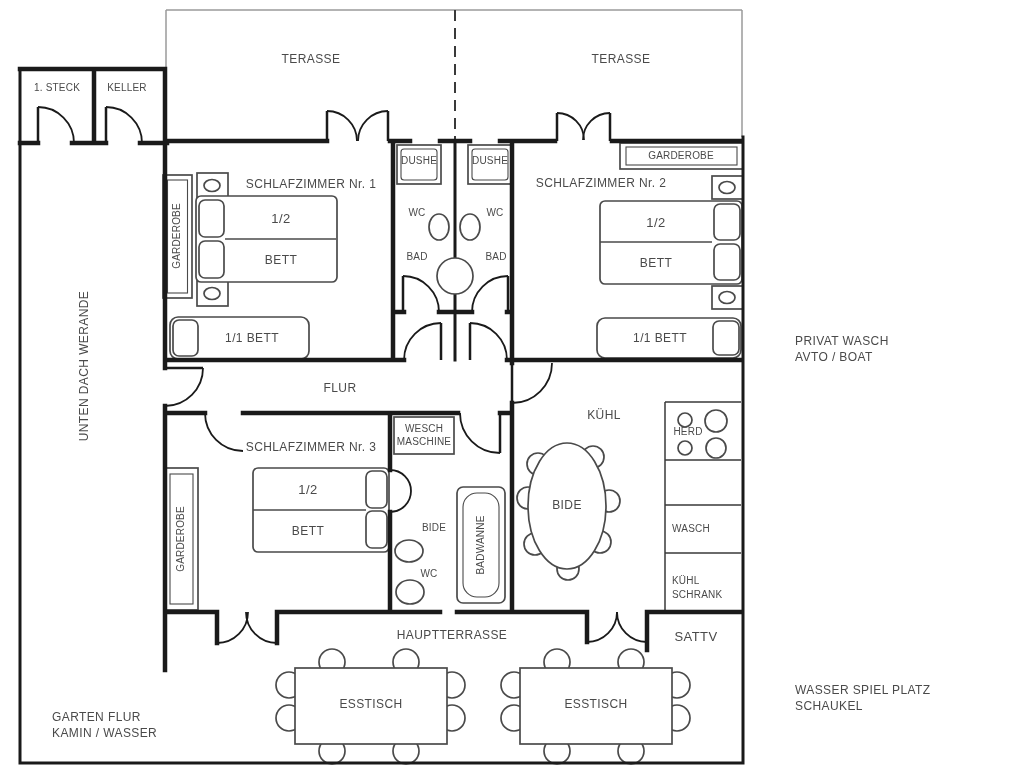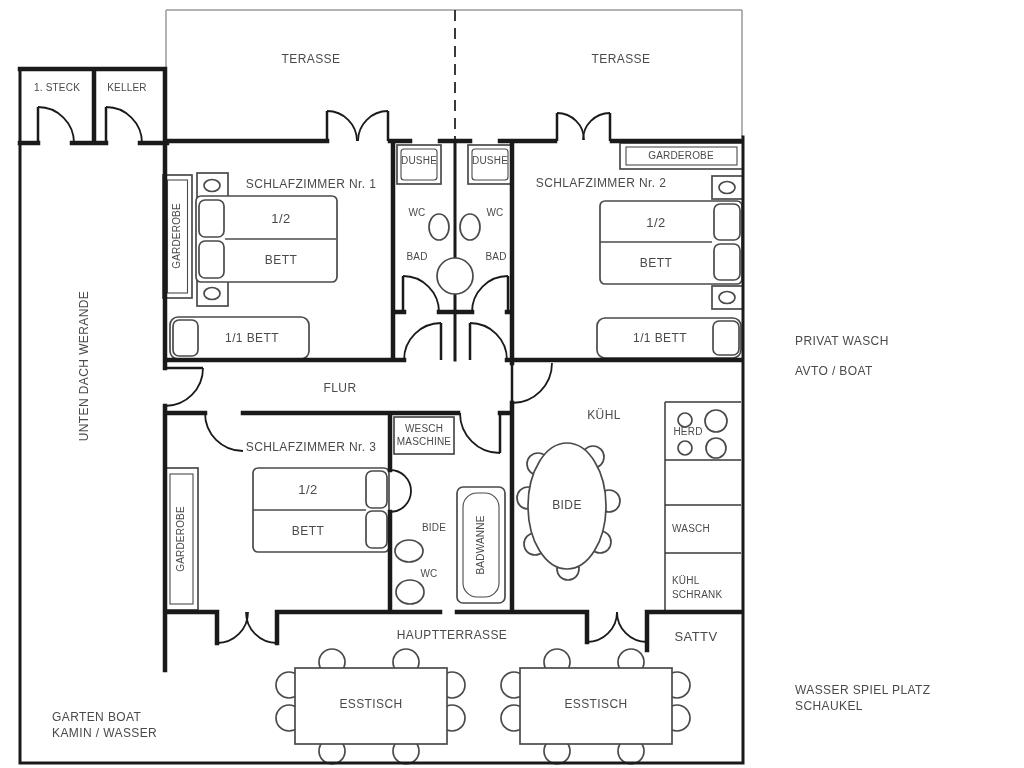--- a/index.html
+++ b/index.html
@@ -227,36 +227,36 @@
   <div class="lbl big" style="left:656px;top:263px">BETT</div>
   <div class="lbl" style="left:308px;top:489px">1/2</div>
   <div class="lbl big" style="left:308px;top:531px">BETT</div>
   <div class="lbl big" style="left:252px;top:338px">1/1 BETT</div>
   <div class="lbl big" style="left:660px;top:338px">1/1 BETT</div>
   <div class="lbl sm" style="left:417px;top:213px">WC</div>
   <div class="lbl sm" style="left:495px;top:213px">WC</div>
   <div class="lbl sm" style="left:417px;top:257px">BAD</div>
   <div class="lbl sm" style="left:496px;top:257px">BAD</div>
   <div class="lbl big left" style="left:795px;top:341px">PRIVAT WASCH</div>
-  <div class="lbl big left" style="left:795px;top:371px">AVTO / BOAT</div>
+  <div class="lbl big left" style="left:795px;top:357px">AVTO / BOAT</div>
   <div class="lbl vert big" style="left:84px;top:366px">UNTEN DACH WERANDE</div>
   <div class="lbl big" style="left:340px;top:388px">FLUR</div>
   <div class="lbl big" style="left:604px;top:415px">KÜHL</div>
   <div class="lbl sm" style="left:424px;top:429px">WESCH</div>
   <div class="lbl sm" style="left:424px;top:442px">MASCHINE</div>
   <div class="lbl sm" style="left:688px;top:432px">HERD</div>
   <div class="lbl sm" style="left:691px;top:529px">WASCH</div>
   <div class="lbl sm left" style="left:672px;top:581px">KÜHL</div>
   <div class="lbl sm left" style="left:672px;top:595px">SCHRANK</div>
   <div class="lbl big" style="left:567px;top:505px">BIDE</div>
   <div class="lbl sm" style="left:434px;top:528px">BIDE</div>
   <div class="lbl sm" style="left:429px;top:574px">WC</div>
   <div class="lbl vert sm" style="left:481px;top:545px">BADWANNE</div>
   <div class="lbl big" style="left:452px;top:635px">HAUPTTERRASSE</div>
   <div class="lbl" style="left:696px;top:636px">SATTV</div>
   <div class="lbl big" style="left:371px;top:704px">ESSTISCH</div>
   <div class="lbl big" style="left:596px;top:704px">ESSTISCH</div>
   <div class="lbl big left" style="left:795px;top:690px">WASSER SPIEL PLATZ</div>
   <div class="lbl big left" style="left:795px;top:706px">SCHAUKEL</div>
-  <div class="lbl big left" style="left:52px;top:717px">GARTEN BOAT</div>
+  <div class="lbl big left" style="left:52px;top:717px">GARTEN FLUR</div>
   <div class="lbl big left" style="left:52px;top:733px">KAMIN / WASSER</div>
 
 </div>
 
 </body></html>

